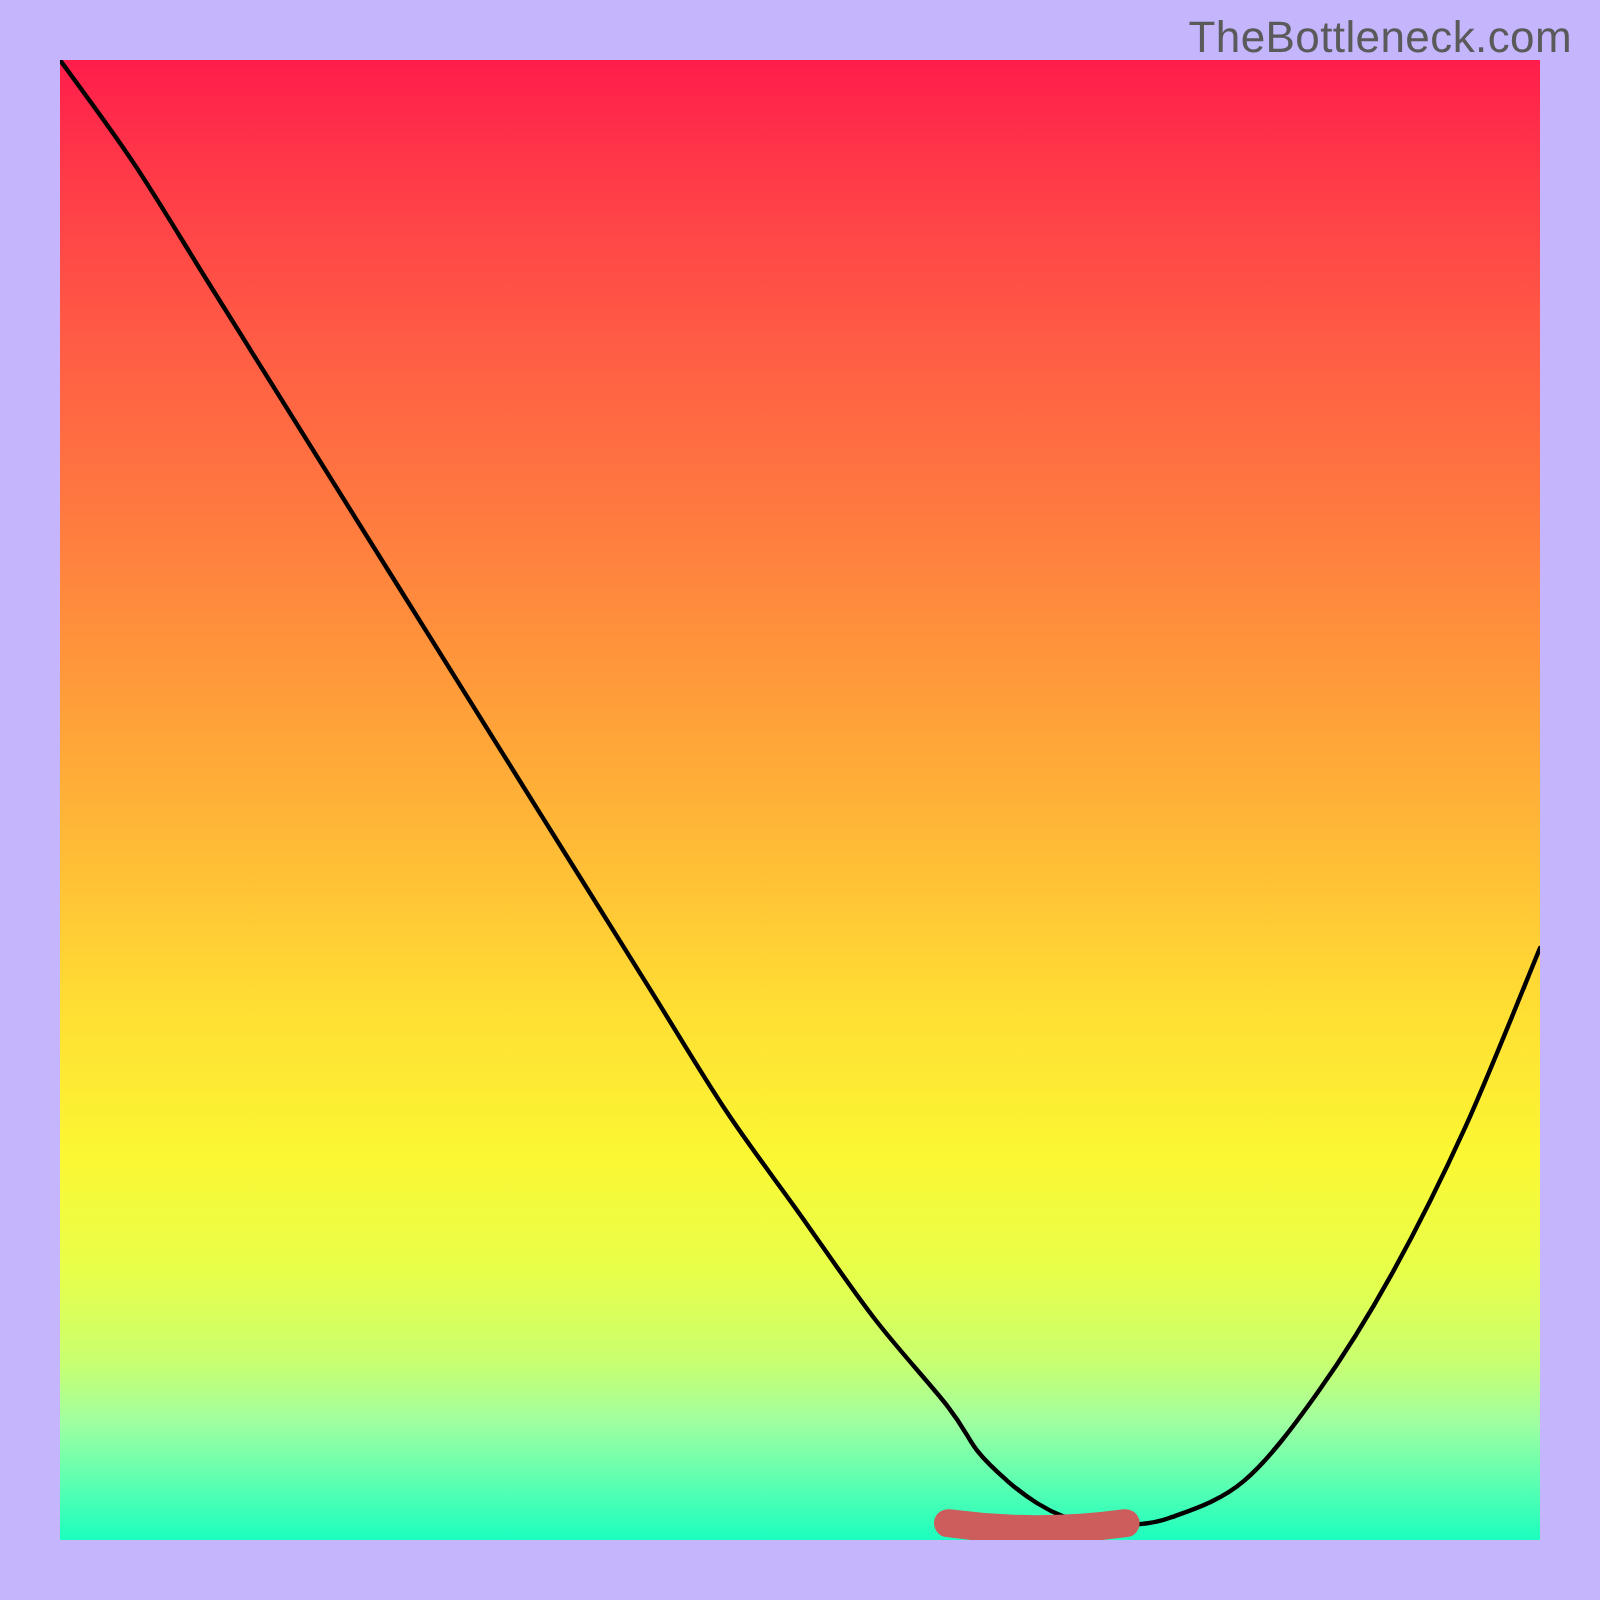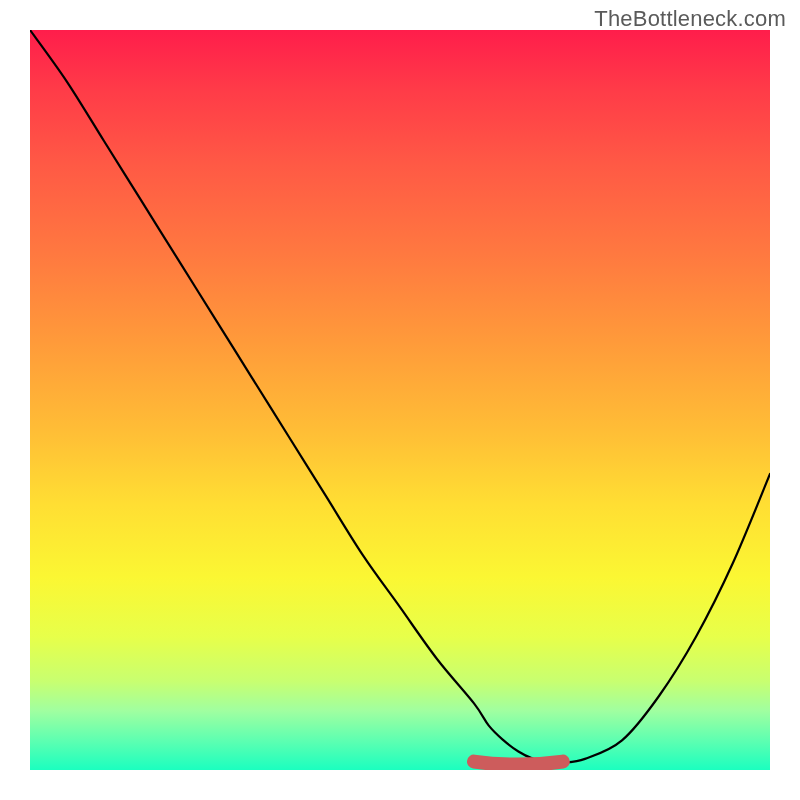--- a/index.html
+++ b/index.html
@@ -1,21 +1,21 @@
 <!DOCTYPE html>
 <html><head>
 <meta charset="utf-8">
 <style>
   * { margin: 0; padding: 0; box-sizing: border-box; }
   html, body { width: 800px; height: 800px; overflow: hidden; background: #000; }
   .frame {
     position: relative;
     width: 800px;
     height: 800px;
-    background: #ffffff;
+    background: #c4b5fd;
   }
   .watermark {
     position: absolute;
     top: 6px;
     right: 14px;
     font-family: Arial, Helvetica, sans-serif;
     font-size: 22px;
     color: #5a5a5a;
     letter-spacing: 0.2px;
     z-index: 30;

